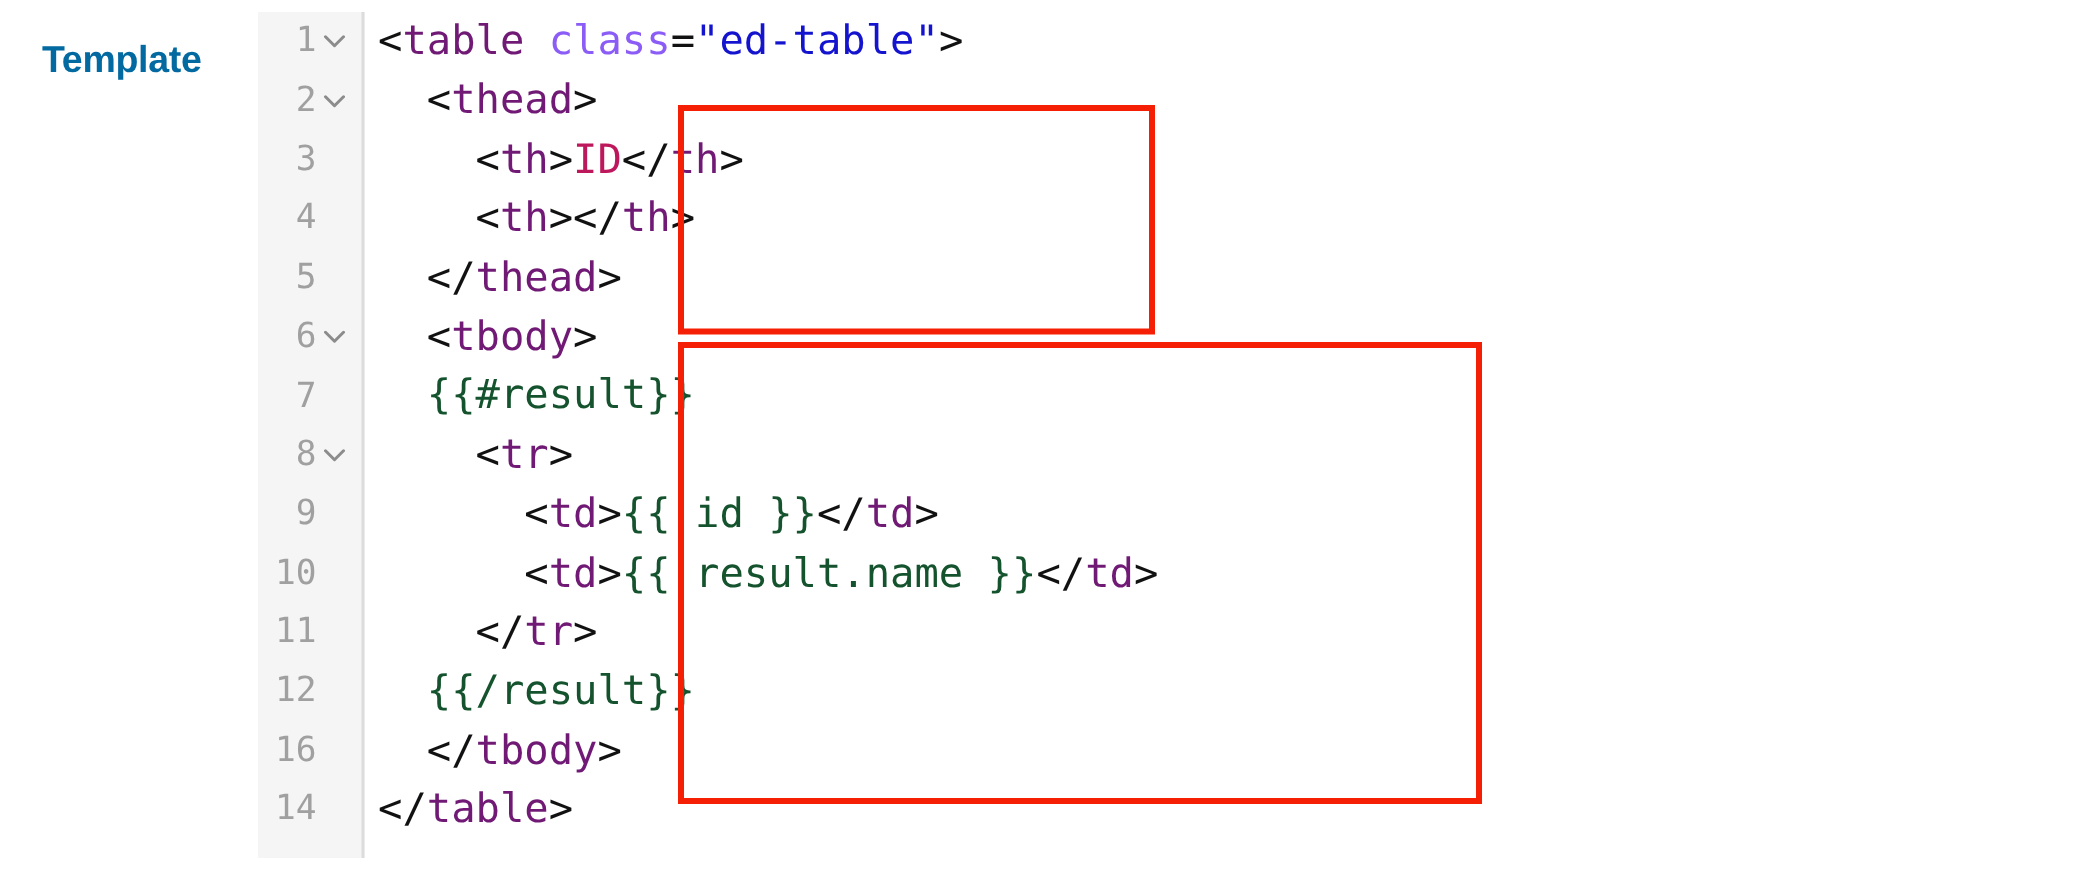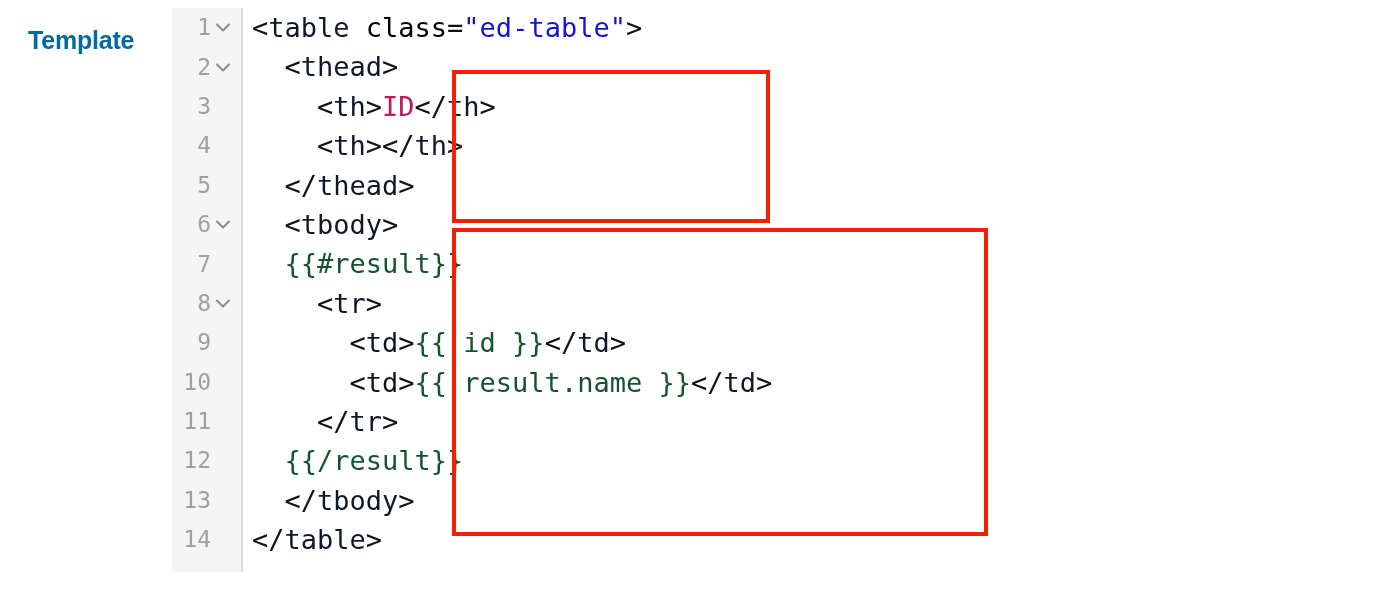--- a/index.html
+++ b/index.html
@@ -98,22 +98,22 @@
     display: flex;
     align-items: center;
     white-space: pre;
     font-family: "DejaVu Sans Mono", "Liberation Mono", monospace;
     font-size: 27px;
     line-height: 39.4px;
     color: #111111;
     padding-left: 9px;
     box-sizing: border-box;
   }
-  .tok-tag   { color: #0f172a; }
-  .tok-attr  { color: #000000; }
+  .tok-tag   { color: #701a75; }
+  .tok-attr  { color: #8b5cf6; }
   .tok-str   { color: #1414cf; }
   .tok-punc  { color: #111111; }
   .tok-txt   { color: #be185d; }
   .tok-moust { color: #14532d; }
 
   
   .annot-box {
     position: absolute;
     border: 4px solid #f41f05;
     box-sizing: border-box;
@@ -209,21 +209,21 @@
         </div>
         <div class="gutter-row">
           <span class="gutter-num">11</span>
           <span class="fold-slot"></span>
         </div>
         <div class="gutter-row">
           <span class="gutter-num">12</span>
           <span class="fold-slot"></span>
         </div>
         <div class="gutter-row">
-          <span class="gutter-num">13</span>
+          <span class="gutter-num">16</span>
           <span class="fold-slot"></span>
         </div>
         <div class="gutter-row">
           <span class="gutter-num">14</span>
           <span class="fold-slot"></span>
         </div>
       </div>
 
     <div id="code">
         <div class="code-line"><span class="tok-punc">&lt;</span><span class="tok-tag">table</span><span class="tok-punc"> </span><span class="tok-attr">class</span><span class="tok-punc">=</span><span class="tok-str">"ed-table"</span><span class="tok-punc">&gt;</span></div>

